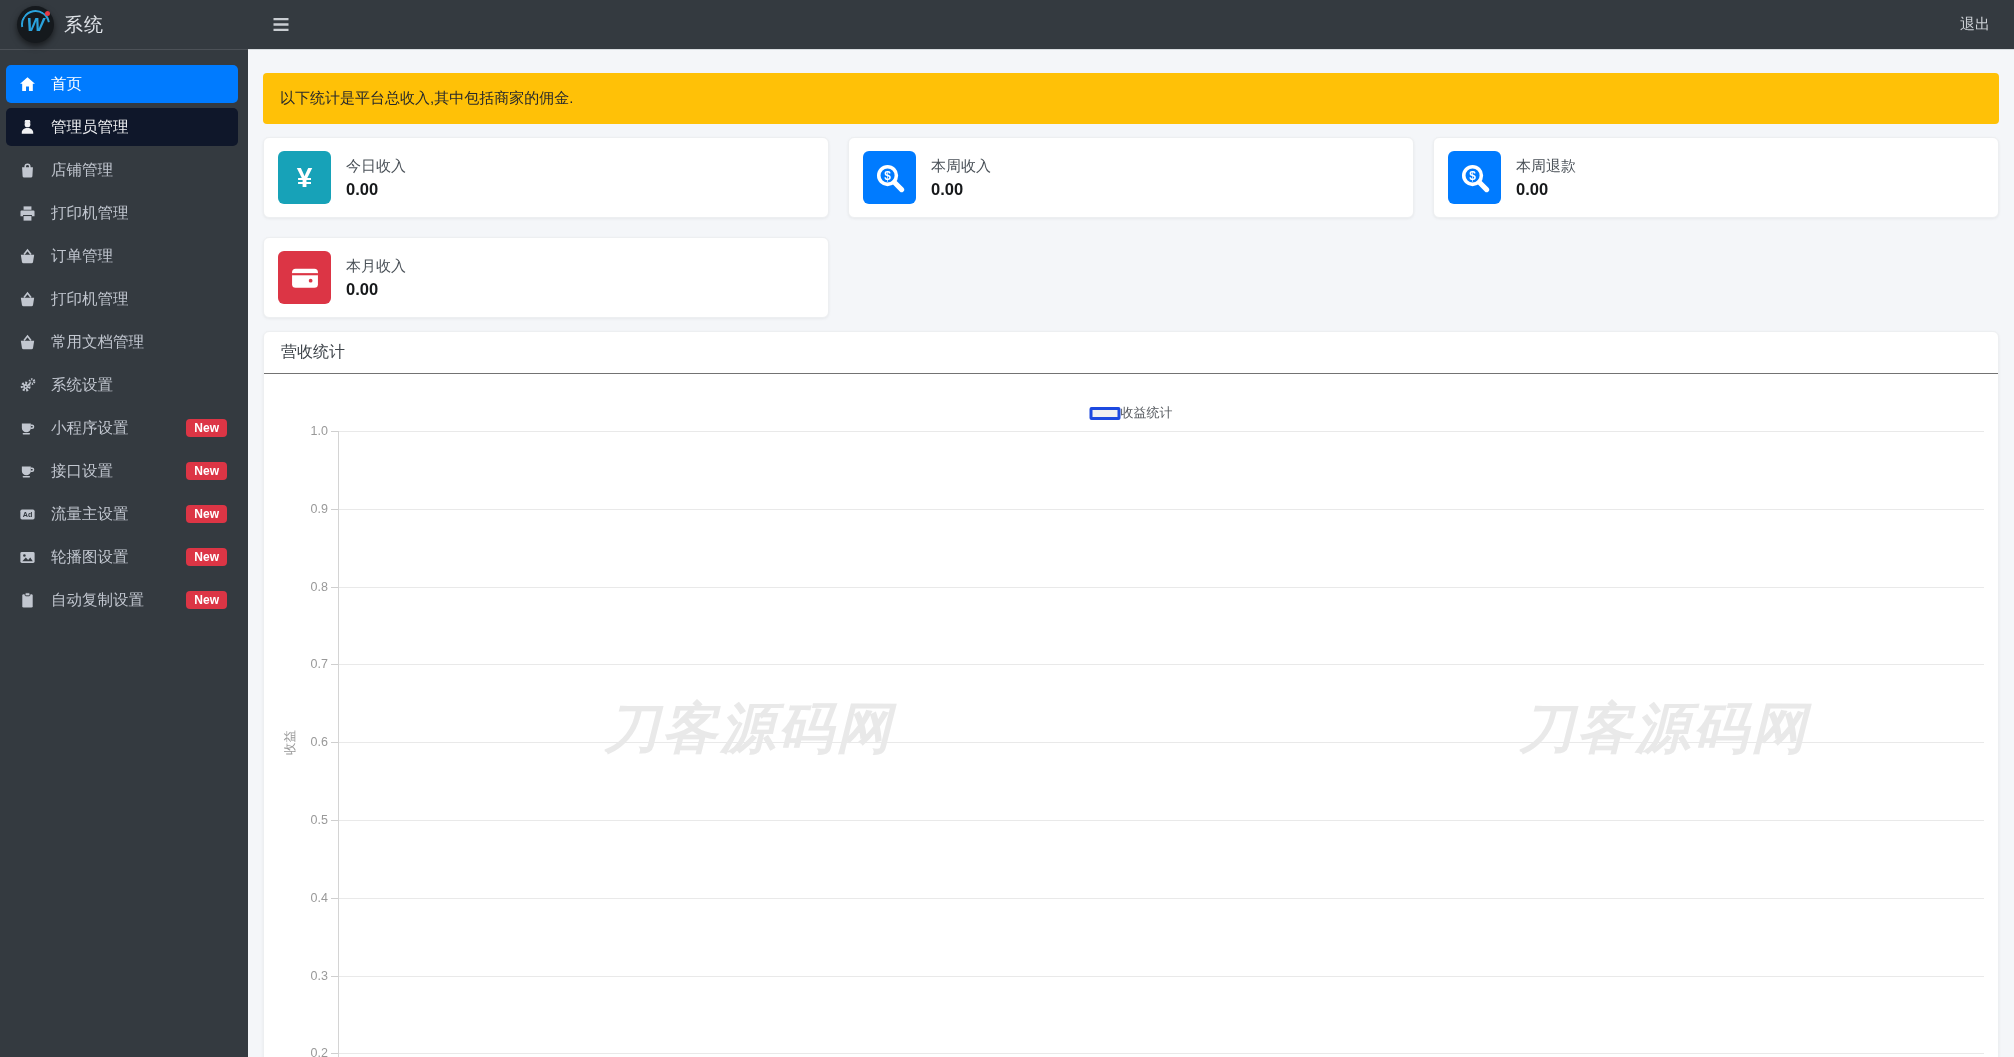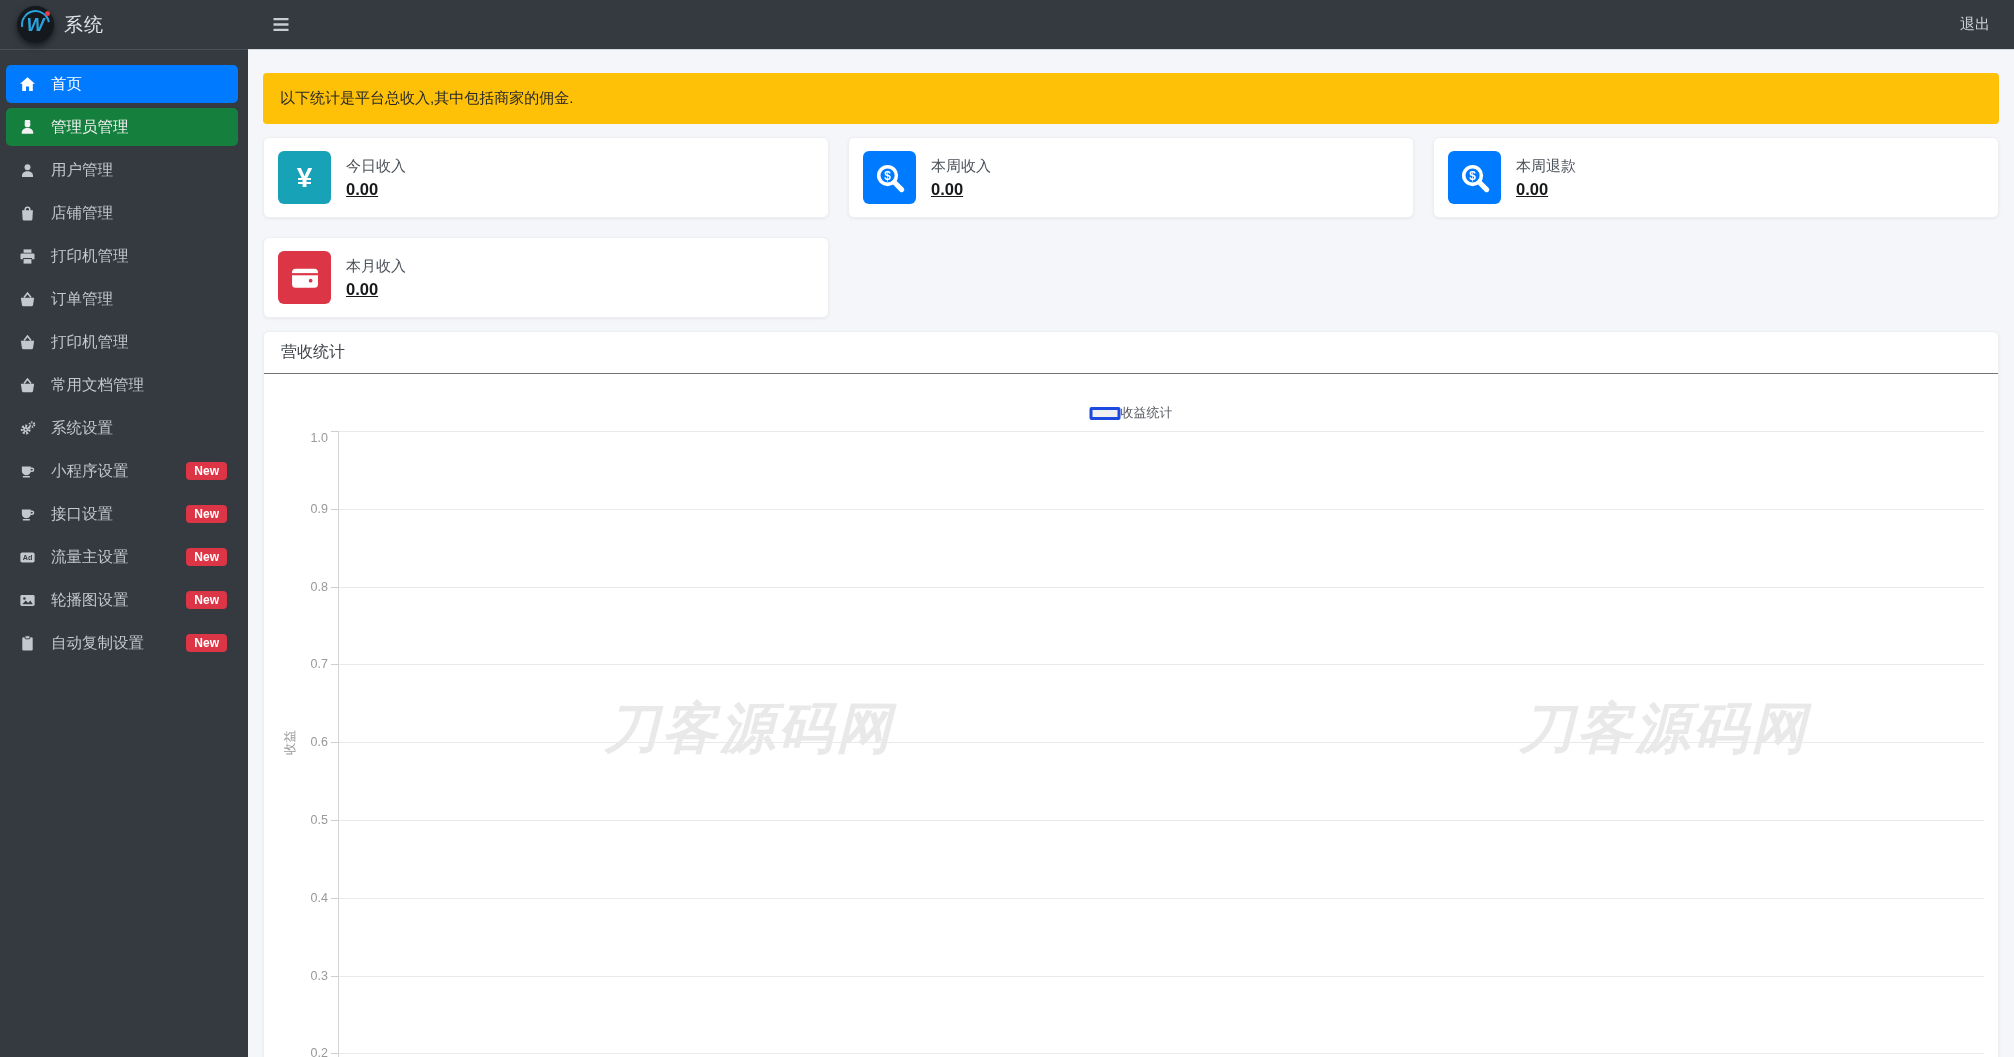--- a/index.html
+++ b/index.html
@@ -34,21 +34,21 @@
     background:#e53945; border-radius:50%;
   }
   .brand-title { color:#dfe3e8; font-size:19px; margin-left:10px; letter-spacing:1px; }
 
   .nav { padding:15px 10px 0 6px; }
   .nav-item {
     display:flex; align-items:center; height:38px; margin-bottom:5px;
     padding:0 11px; border-radius:5px; color:#c2c7d0; font-size:15.5px; cursor:pointer;
   }
   .nav-item.active { background:#007bff; color:#fff; }
-  .nav-item.highlighted { background:#15803d; color:#f0f1f3; }
+  .nav-item.highlighted { background:#0f172a; color:#f0f1f3; }
   .nav-icon { width:21px; height:17px; margin-right:13px; flex:none; display:flex; align-items:center; justify-content:center;text-decoration:underline; }
   .nav-icon svg { width:17px; height:17px; fill:currentColor; display:block; }
   .nav-label { white-space:nowrap; }
   .nav-badge {
     margin-left:auto; background:#dc3545; color:#fff; font-size:12px; font-weight:bold;
     padding:3px 8px; border-radius:4px; line-height:1;
   }
 
   
   .topbar {
@@ -73,21 +73,21 @@
     width:566px; height:81px; background:#fff; border:1px solid #edeff1; border-radius:6px;
     box-shadow:0 1px 3px rgba(0,0,0,.06); display:flex; align-items:center; padding:0 14px;
   }
   .stat-icon {
     width:53px; height:53px; border-radius:6px; flex:none; margin-right:15px;
     display:flex; align-items:center; justify-content:center;
   }
   .stat-icon svg { width:30px; height:30px; display:block; }
   .yen-glyph { color:#fff; font-size:28px; font-weight:bold; line-height:1; }
   .stat-label { font-size:15px; color:#495057; margin-bottom:4px; }
-  .stat-value { font-size:16.5px; font-weight:bold; color:#17191b;text-decoration:underline; }
+  .stat-value { font-size:16.5px; font-weight:bold; color:#17191b; }
 
   
   .panel {
     margin-top:13px; background:#fff; border:1px solid #edeff1; border-radius:6px 6px 0 0;
     box-shadow:0 1px 3px rgba(0,0,0,.06);
   }
   .panel-header {
     height:42px; display:flex; align-items:center; padding:0 17px;
     font-size:16px; color:#3e444a; border-bottom:1px solid #737373;
   }
@@ -142,29 +142,20 @@
             <path d="M5.1 3.2h5.8L10.2 1H5.8z"></path>
             <circle cx="8" cy="5.1" r="2.7"></circle>
             <path d="M8 8.5c-3.1 0-5.4 1.6-5.4 4.4v1h10.8v-1c0-2.8-2.3-4.4-5.4-4.4z"></path>
           </svg>
         </span>
         <span class="nav-label">管理员管理</span>
       </div>
       <div class="nav-item">
         <span class="nav-icon">
           <svg viewBox="0 0 16 16">
-            <circle cx="8" cy="4.9" r="2.8"></circle>
-            <path d="M8 8.7c-3 0-5.2 1.6-5.2 4.3v1h10.4v-1c0-2.7-2.2-4.3-5.2-4.3z"></path>
-          </svg>
-        </span>
-        <span class="nav-label">用户管理</span>
-      </div>
-      <div class="nav-item">
-        <span class="nav-icon">
-          <svg viewBox="0 0 16 16">
             <path d="M10.9 5.6V4.2a2.9 2.9 0 0 0-5.8 0v1.4h1.5V4.2a1.4 1.4 0 0 1 2.8 0v1.4z"></path>
             <path d="M2.9 5h10.2l-.5 8.3a1.4 1.4 0 0 1-1.4 1.3H4.8a1.4 1.4 0 0 1-1.4-1.3z"></path>
           </svg>
         </span>
         <span class="nav-label">店铺管理</span>
       </div>
       <div class="nav-item">
         <span class="nav-icon">
           <svg viewBox="0 0 16 16">
             <path d="M4.3 1.3h7.4v3.2H4.3z"></path>
@@ -337,21 +328,21 @@
     <div class="panel-header">
       <span>营收统计</span>
     </div>
     <div class="panel-body">
         <div class="chart-legend">
           <span class="legend-marker" style="border-color:#1c49e0"></span>
           <span class="legend-label">收益统计</span>
         </div>
         <div class="grid-line" style="top: 57px;"></div>
         <div class="tick-mark" style="top: 57px;"></div>
-        <div class="tick-label" style="top: 56px;">1.0</div>
+        <div class="tick-label" style="top: 49px;">1.0</div>
         <div class="grid-line" style="top: 134.8px;"></div>
         <div class="tick-mark" style="top: 134.8px;"></div>
         <div class="tick-label" style="top: 126.8px;">0.9</div>
         <div class="grid-line" style="top: 212.6px;"></div>
         <div class="tick-mark" style="top: 212.6px;"></div>
         <div class="tick-label" style="top: 204.6px;">0.8</div>
         <div class="grid-line" style="top: 290.4px;"></div>
         <div class="tick-mark" style="top: 290.4px;"></div>
         <div class="tick-label" style="top: 282.4px;">0.7</div>
         <div class="grid-line" style="top: 368.2px;"></div>

